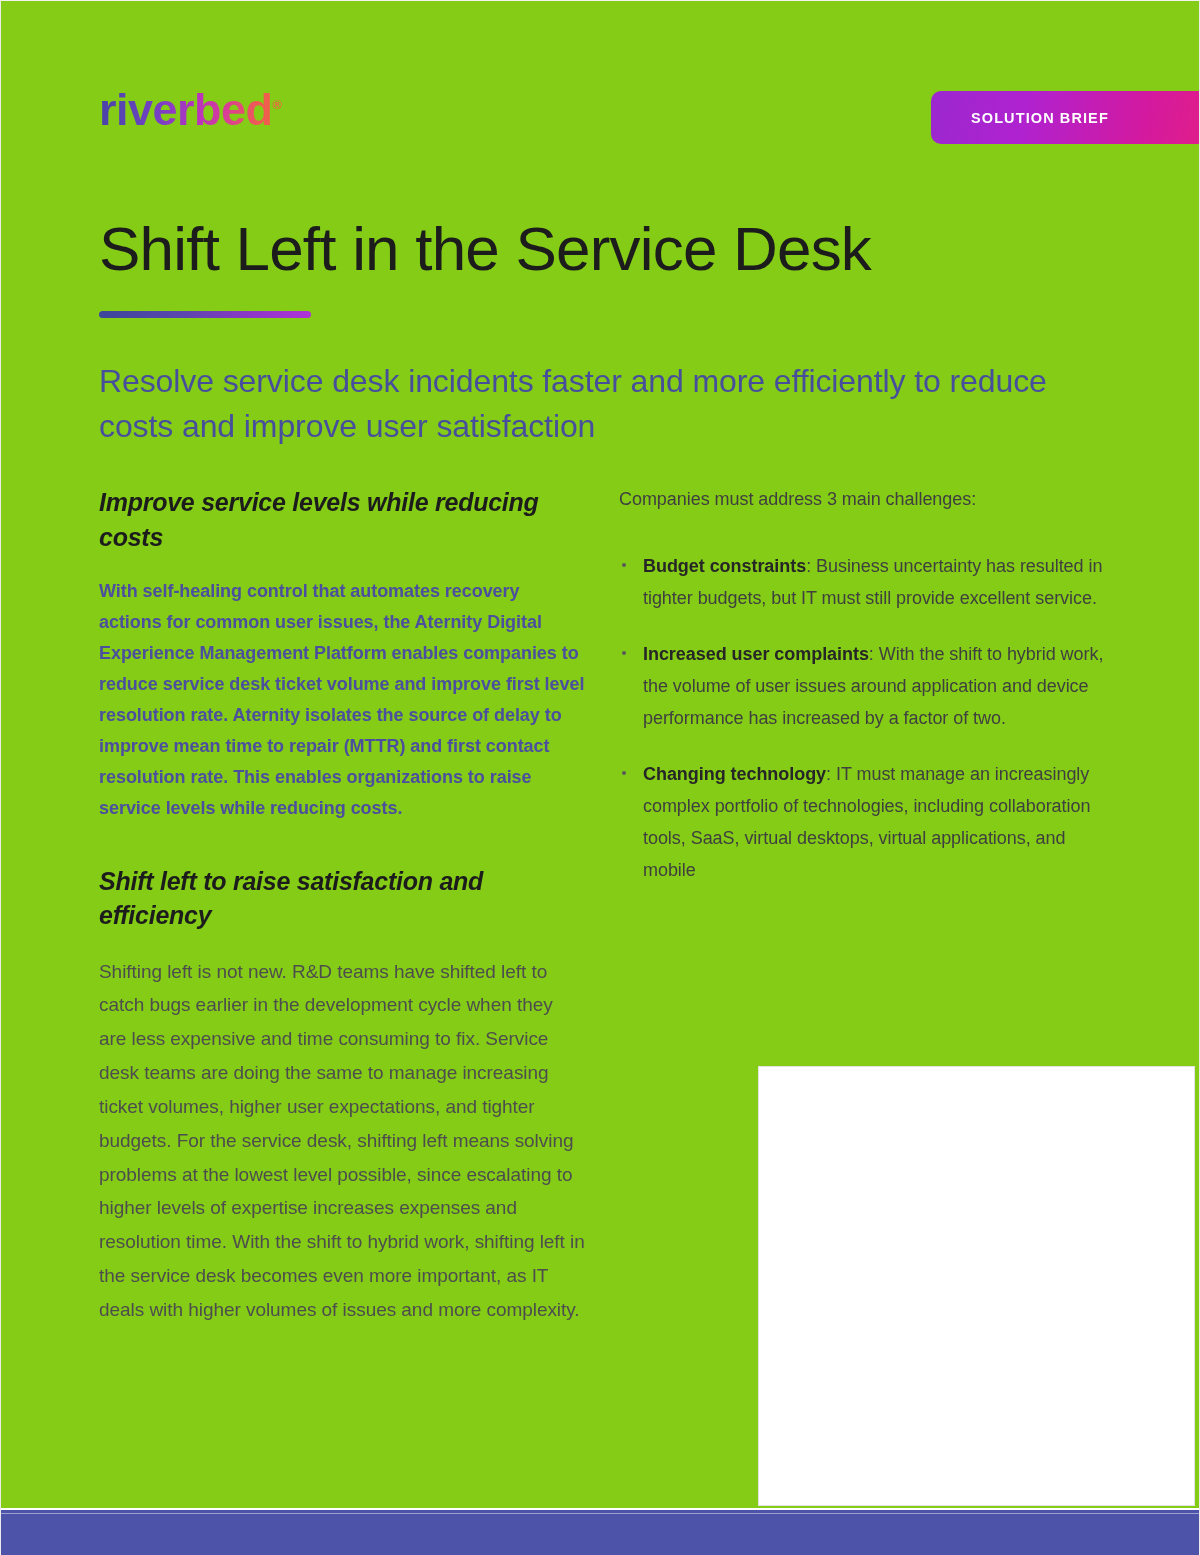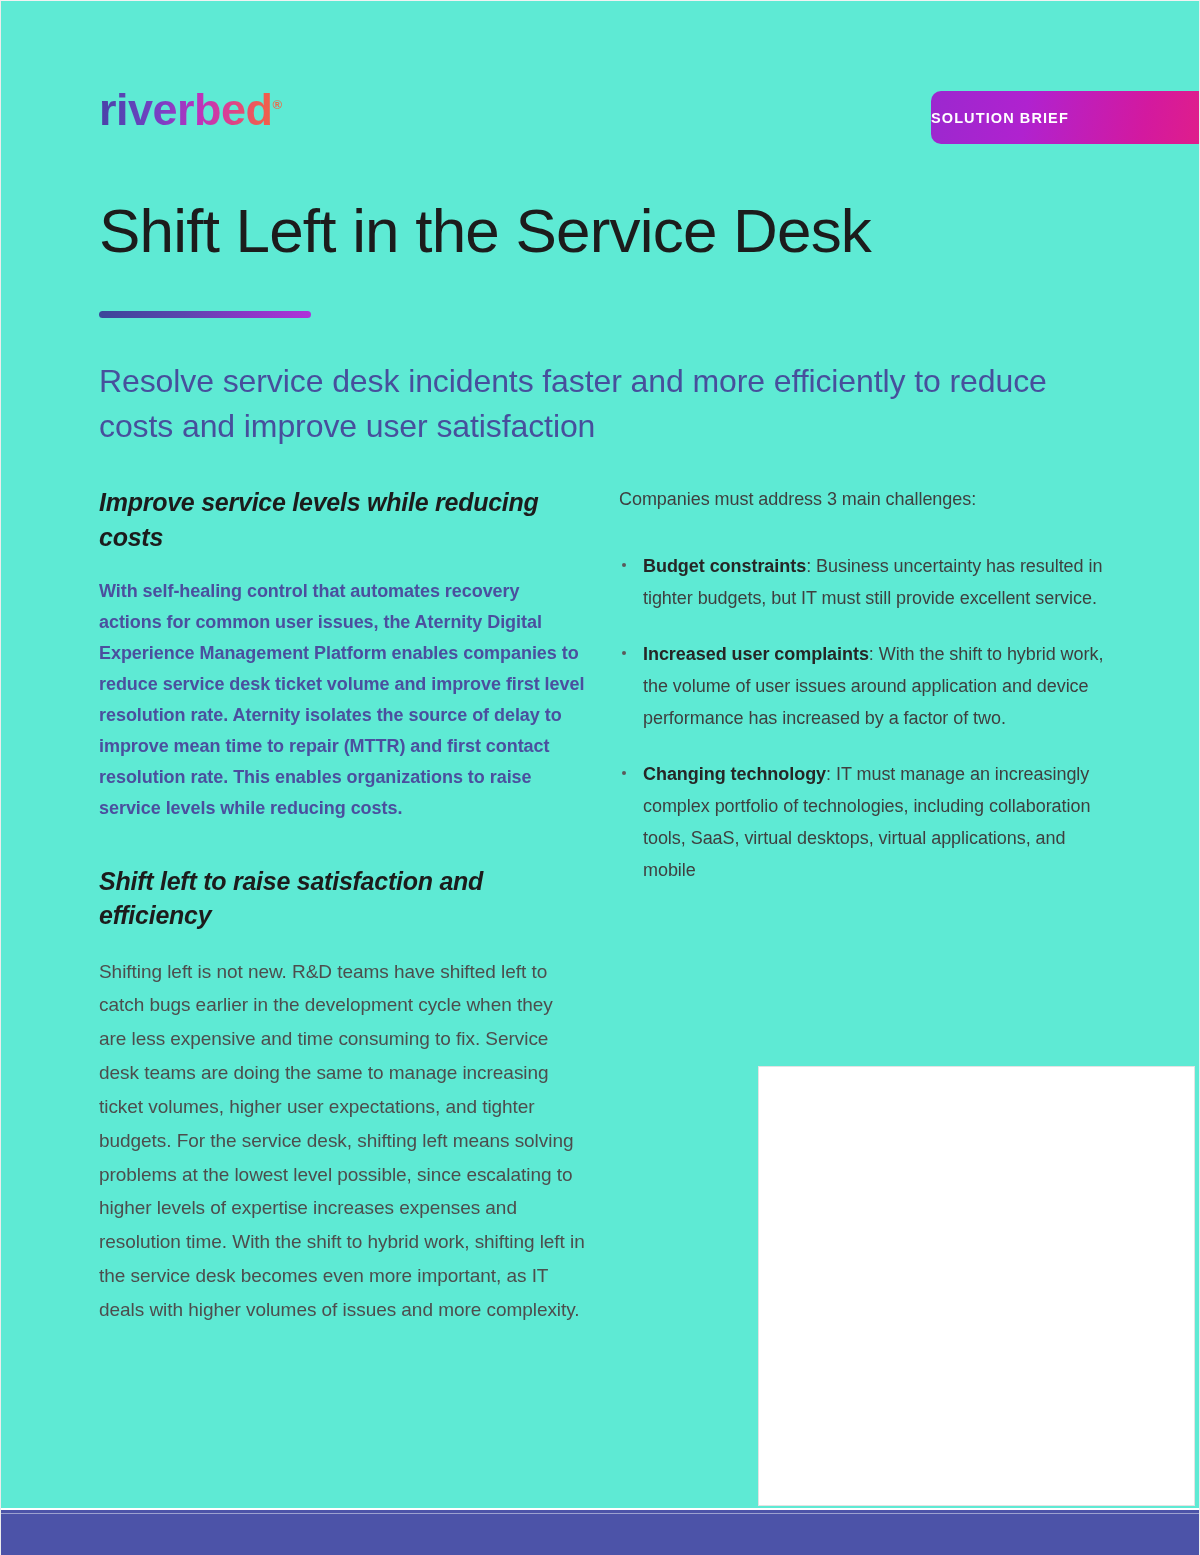--- a/index.html
+++ b/index.html
@@ -12,21 +12,21 @@
   body {
     font-family: "Liberation Sans", "DejaVu Sans", sans-serif;
     background: #ffffff;
     position: relative;
     overflow: hidden;
   }
 
   .page {
     position: absolute;
     inset: 0;
-    background: #5eead4;
+    background: #84cc16;
     border-left: 1px solid #ececec;
     border-right: 1px solid #ececec;
     border-top: 1px solid #f2f2f2;
     overflow: hidden;
   }
 
   
   .header {
     position: absolute;
     top: 0; left: 0; right: 0;
@@ -69,28 +69,29 @@
     border-radius: 10px 0 0 10px;
     background: linear-gradient(100deg, #9b28cf 0%, #b022cf 35%, #d3199f 78%, #e01e8a 100%);
     display: flex;
     align-items: center;
   }
   .badge-label {
     color: #ffffff;
     font-size: 14.5px;
     font-weight: 700;
     letter-spacing: 1.1px;
+    margin-left: 40px;
     white-space: nowrap;
   }
 
   
   .title {
     position: absolute;
     left: 98px;
-    top: 194px;
+    top: 212px;
     font-size: 62px;
     font-weight: 400;
     color: #1c1c1c;
     letter-spacing: -0.8px;
     line-height: 1.15;
     white-space: nowrap;
   }
 
   .title-rule {
     position: absolute;

